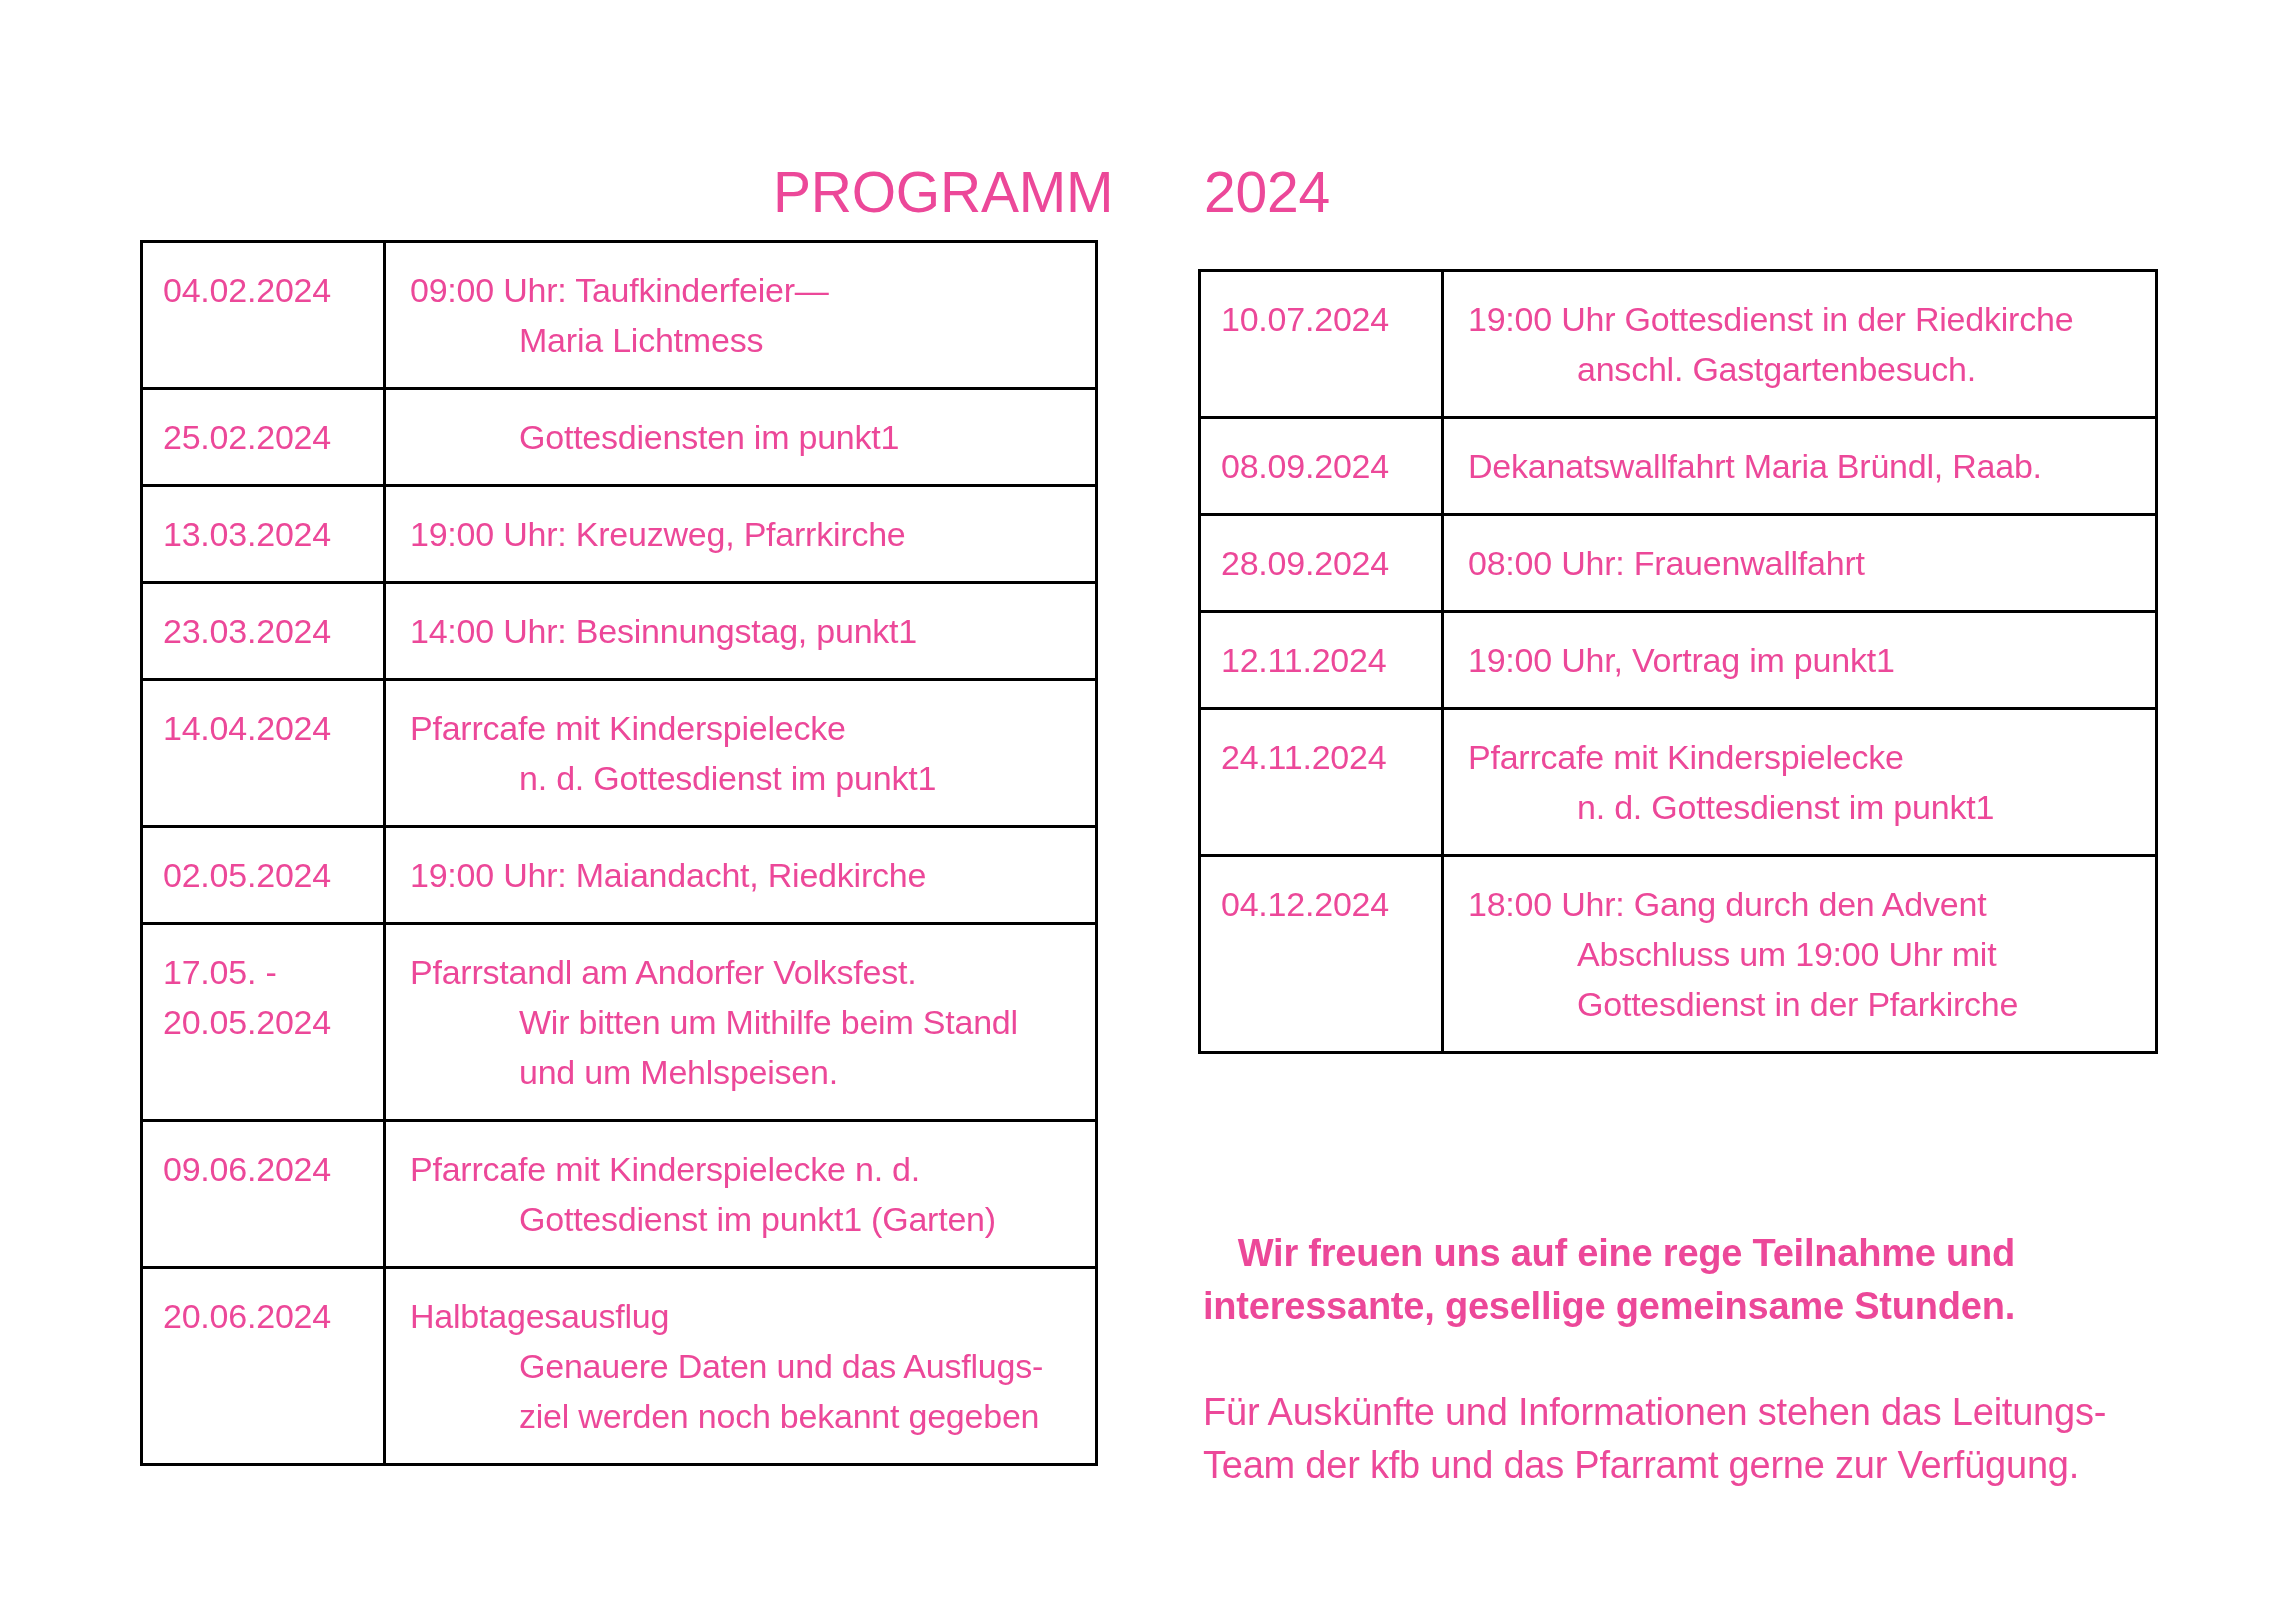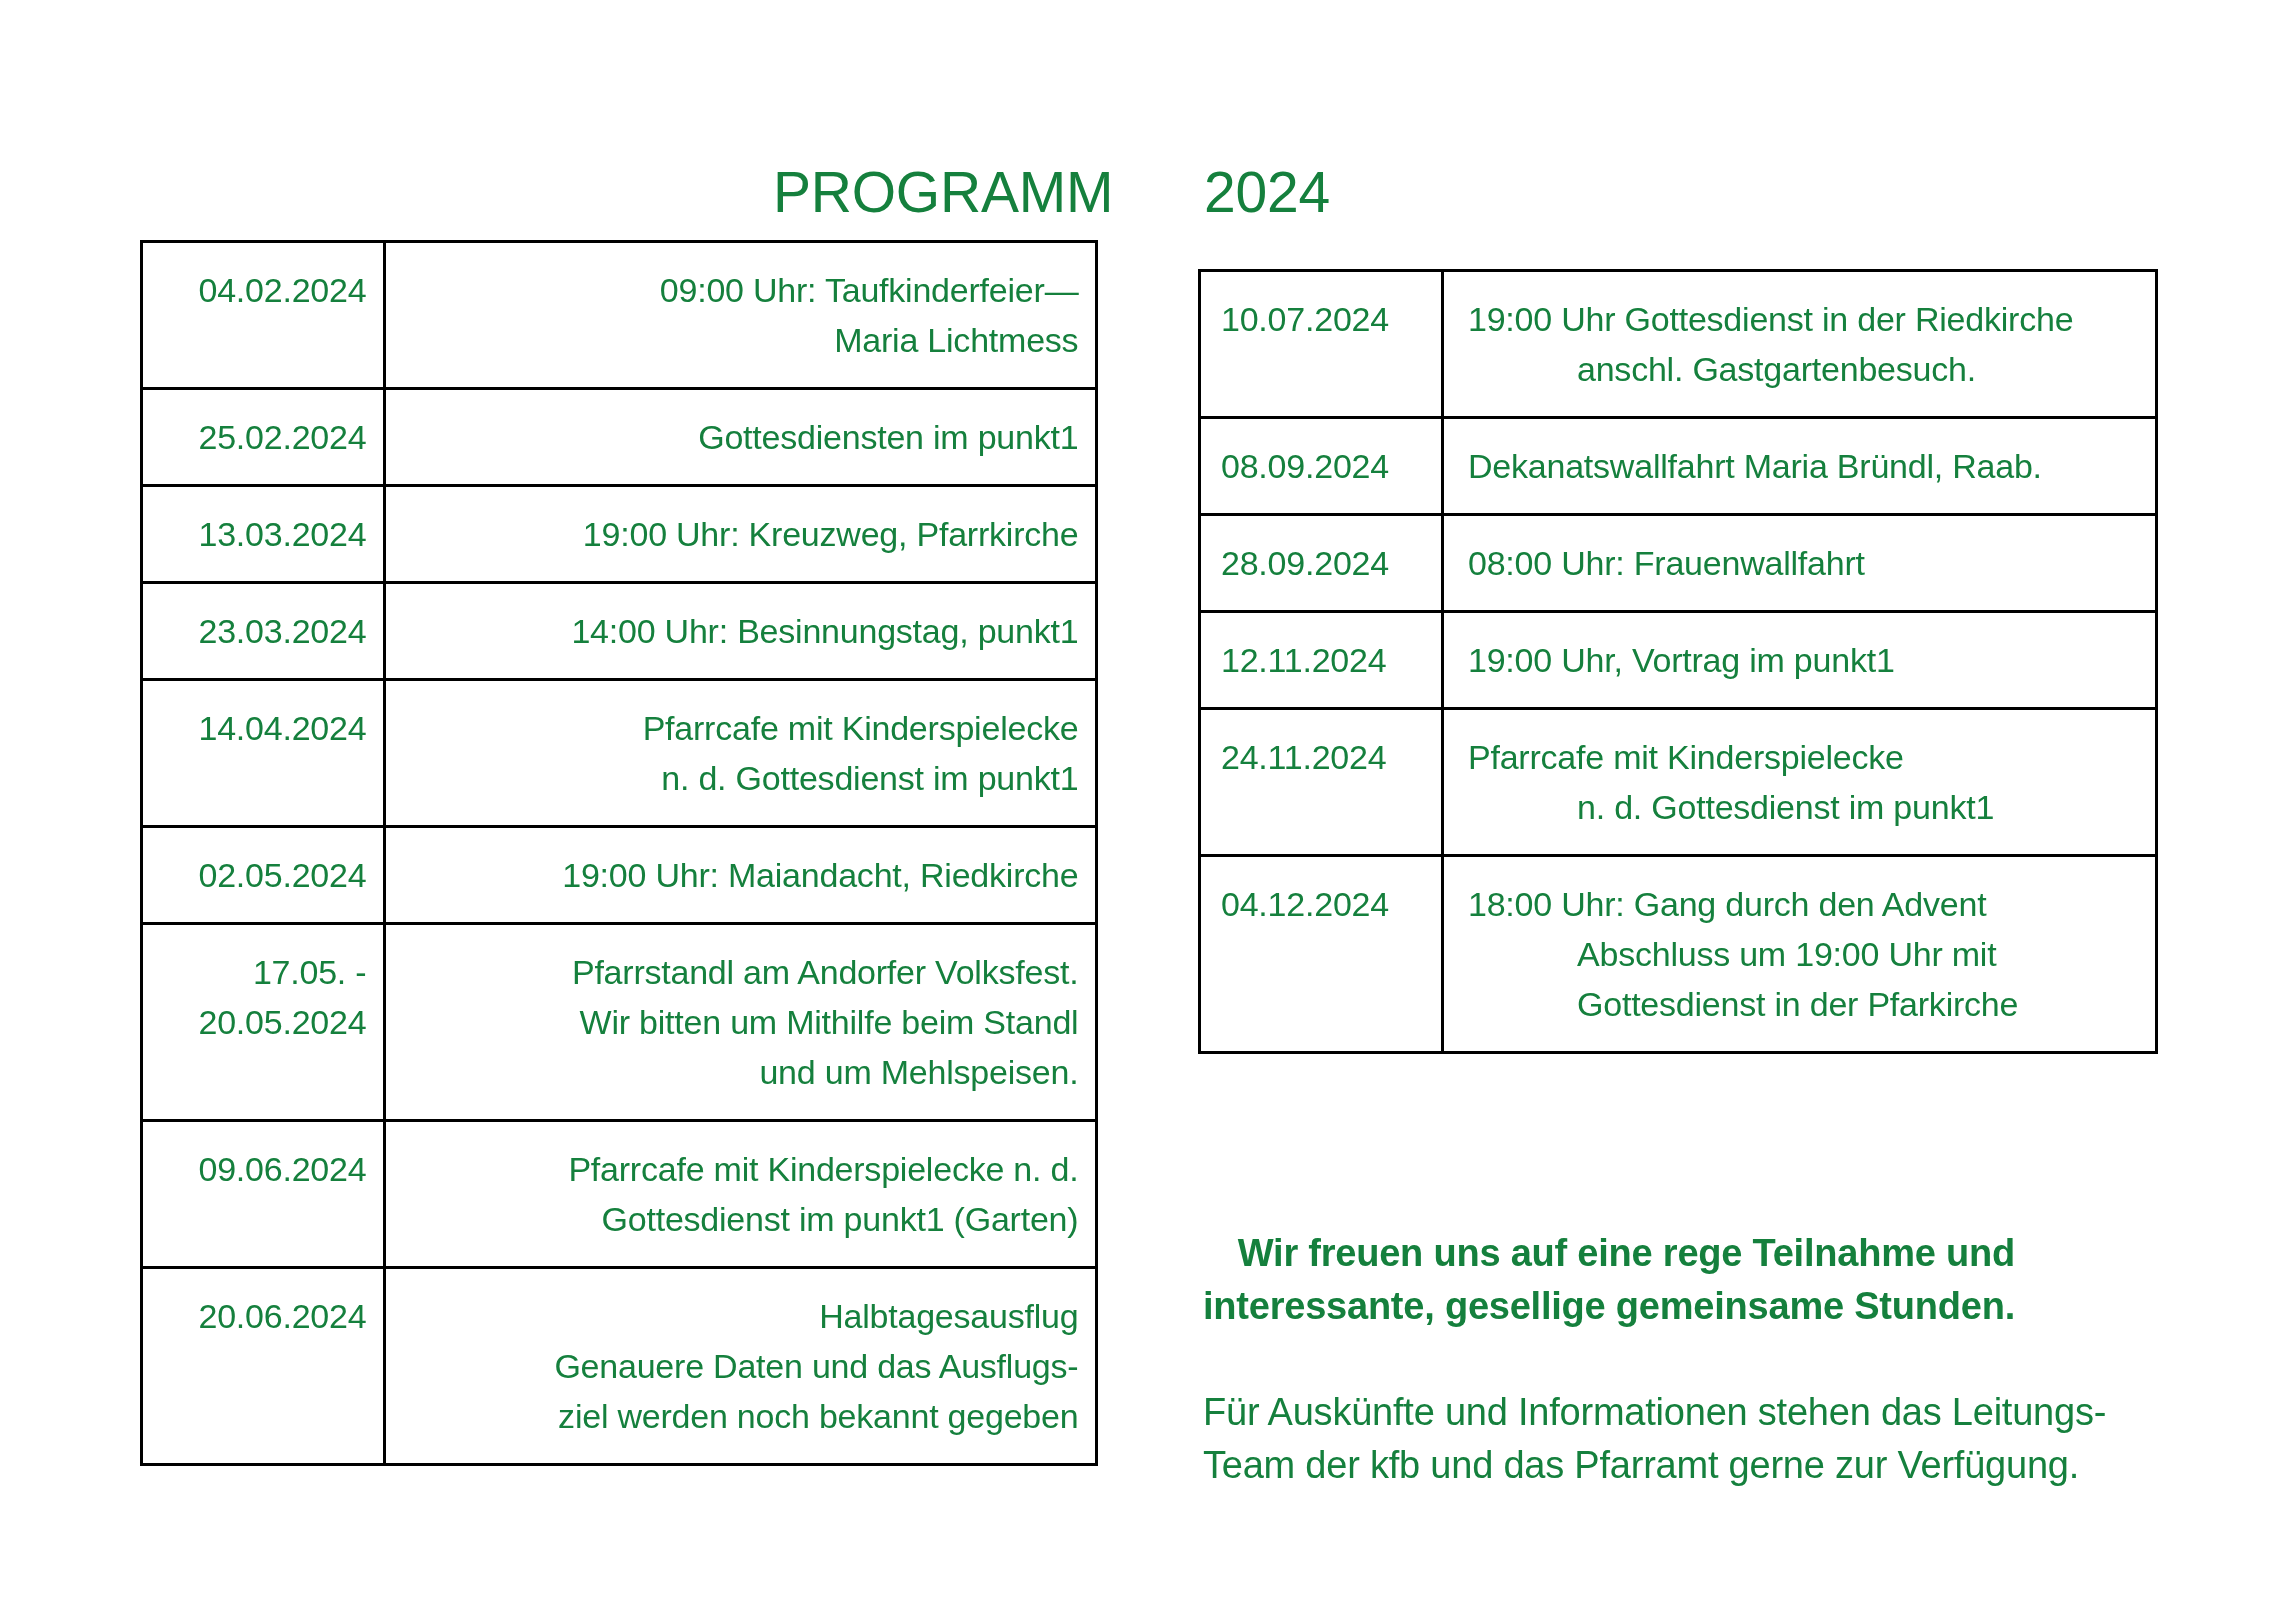--- a/index.html
+++ b/index.html
@@ -6,40 +6,40 @@
     margin: 0;
     padding: 0;
     background: #ffffff;
   }
   .page {
     position: relative;
     width: 2289px;
     height: 1613px;
     background: #ffffff;
     font-family: "Liberation Sans", "DejaVu Sans", sans-serif;
-    color: #15803d;
+    color: #ec4899;
     letter-spacing: -0.015em;
   }
   .title-main, .title-year {
     position: absolute;
     top: 159px;
     font-size: 57px;
     font-weight: 400;
     white-space: nowrap;
   }
   .title-main { left: 773px; }
   .title-year { left: 1204px; }
 
   .program-table {
     position: absolute;
     border: 3.7px solid #000000;
     background: #ffffff;
     font-size: 34px;
   }
-  .program-table.left  { left: 140px;  top: 240px; width: 952px; text-align: right; }
+  .program-table.left  { left: 140px;  top: 240px; width: 952px; }
   .program-table.right { left: 1198px; top: 240px; width: 954px; margin-top: 29px; }
 
   .row { display: grid; grid-template-columns: 243px 1fr; }
   .row + .row { border-top: 3.7px solid #000000; }
 
   .cell {
     padding: 22px 16.6px 22px 24px;
     line-height: 50px;
     box-sizing: border-box;
   }

